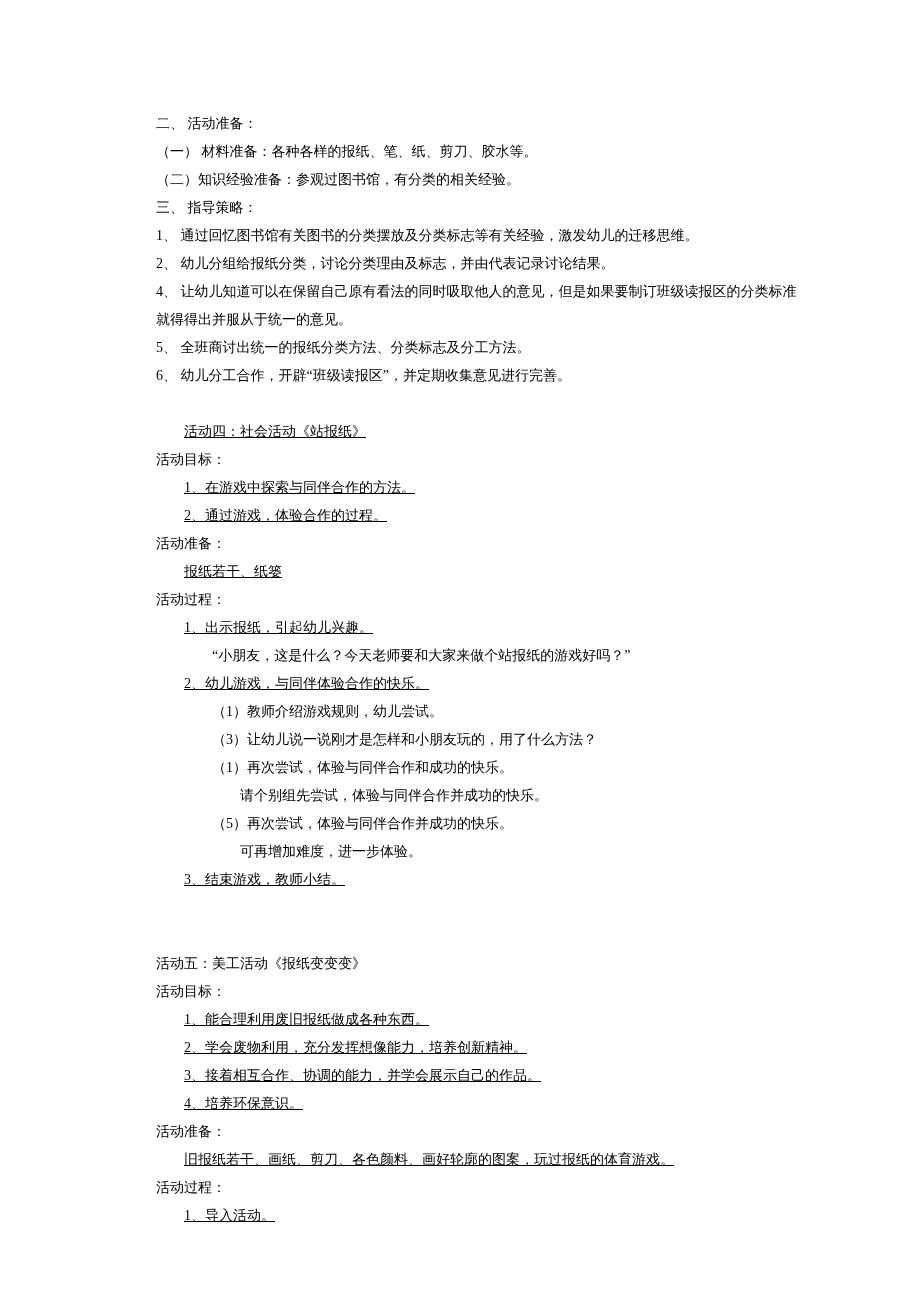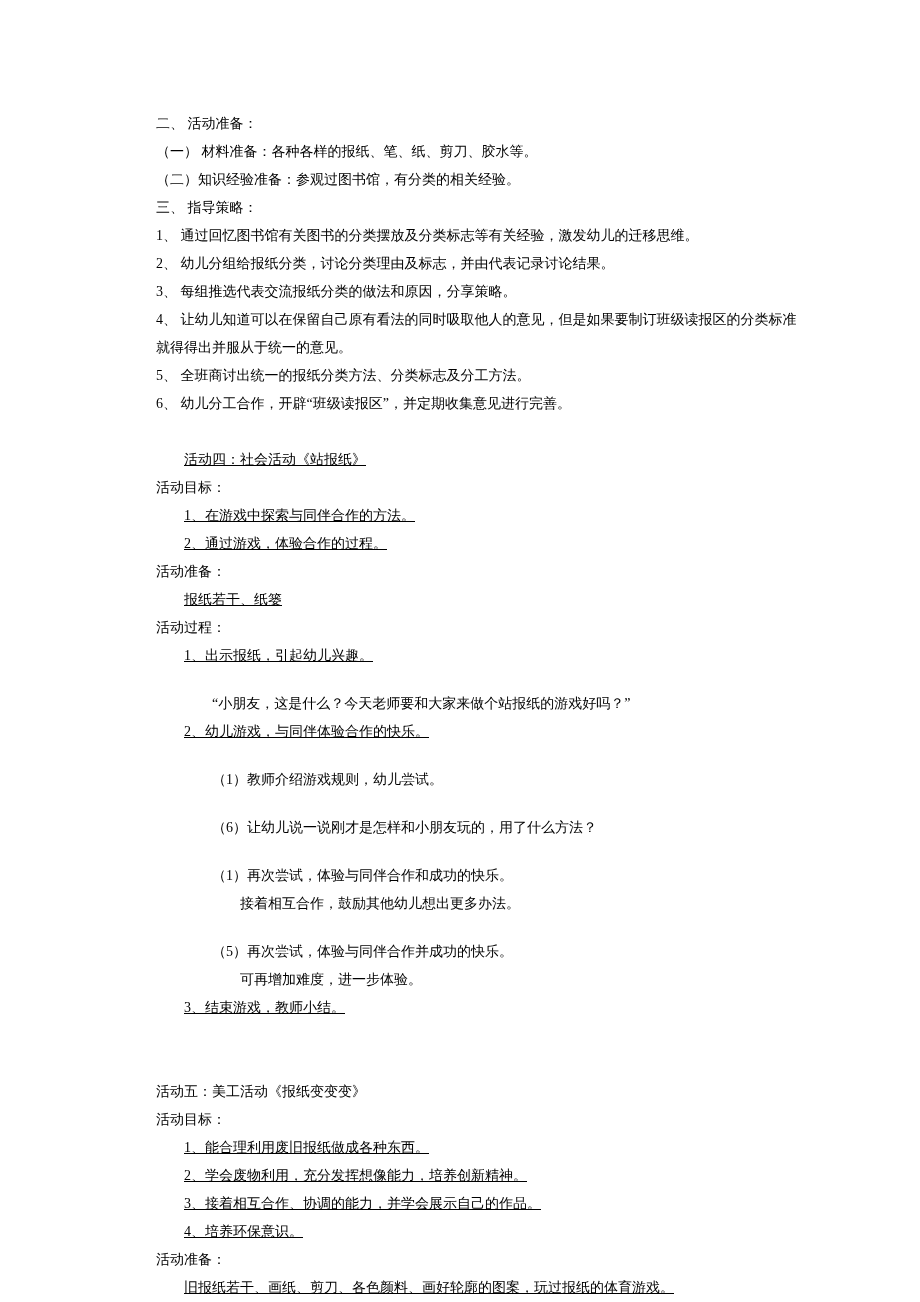--- a/index.html
+++ b/index.html
@@ -13,53 +13,52 @@
   }
   .page {
     width: 920px;
     padding: 110px 120px 60px 156px;
     box-sizing: border-box;
   }
   .line {
     white-space: pre-wrap;
   }
   .indent1 { padding-left: 2em; text-decoration: underline; }
-  .indent2 { padding-left: 4em; margin-top: 20px; }
+  .indent2 { padding-left: 4em; }
   .indent3 { padding-left: 6em; }
   .spacer { height: 28px; }
 </style>
 </head>
 <body>
 
 <div class="page" id="page-root">
     <div class="line ">二、 活动准备：</div>
     <div class="line ">（一） 材料准备：各种各样的报纸、笔、纸、剪刀、胶水等。</div>
     <div class="line ">（二）知识经验准备：参观过图书馆，有分类的相关经验。</div>
     <div class="line ">三、 指导策略：</div>
     <div class="line ">1、 通过回忆图书馆有关图书的分类摆放及分类标志等有关经验，激发幼儿的迁移思维。</div>
     <div class="line ">2、 幼儿分组给报纸分类，讨论分类理由及标志，并由代表记录讨论结果。</div>
-    <div class="line ">3、 每组推选代表交流报纸分类的做法和原因，分享策略。</div>
     <div class="line ">4、 让幼儿知道可以在保留自己原有看法的同时吸取他人的意见，但是如果要制订班级读报区的分类标准就得得出并服从于统一的意见。</div>
     <div class="line ">5、 全班商讨出统一的报纸分类方法、分类标志及分工方法。</div>
     <div class="line ">6、 幼儿分工合作，开辟“班级读报区”，并定期收集意见进行完善。</div>
     <div class="spacer"></div>
     <div class="line indent1">活动四：社会活动《站报纸》</div>
     <div class="line ">活动目标：</div>
     <div class="line indent1">1、在游戏中探索与同伴合作的方法。</div>
     <div class="line indent1">2、通过游戏，体验合作的过程。</div>
     <div class="line ">活动准备：</div>
     <div class="line indent1">报纸若干、纸篓</div>
     <div class="line ">活动过程：</div>
     <div class="line indent1">1、出示报纸，引起幼儿兴趣。</div>
     <div class="line indent2">“小朋友，这是什么？今天老师要和大家来做个站报纸的游戏好吗？”</div>
     <div class="line indent1">2、幼儿游戏，与同伴体验合作的快乐。</div>
     <div class="line indent2">（1）教师介绍游戏规则，幼儿尝试。</div>
-    <div class="line indent2">（6）让幼儿说一说刚才是怎样和小朋友玩的，用了什么方法？</div>
+    <div class="line indent2">（3）让幼儿说一说刚才是怎样和小朋友玩的，用了什么方法？</div>
     <div class="line indent2">（1）再次尝试，体验与同伴合作和成功的快乐。</div>
-    <div class="line indent3">接着相互合作，鼓励其他幼儿想出更多办法。</div>
+    <div class="line indent3">请个别组先尝试，体验与同伴合作并成功的快乐。</div>
     <div class="line indent2">（5）再次尝试，体验与同伴合作并成功的快乐。</div>
     <div class="line indent3">可再增加难度，进一步体验。</div>
     <div class="line indent1">3、结束游戏，教师小结。</div>
     <div class="spacer"></div>
     <div class="spacer"></div>
     <div class="line ">活动五：美工活动《报纸变变变》</div>
     <div class="line ">活动目标：</div>
     <div class="line indent1">1、能合理利用废旧报纸做成各种东西。</div>
     <div class="line indent1">2、学会废物利用，充分发挥想像能力，培养创新精神。</div>
     <div class="line indent1">3、接着相互合作、协调的能力，并学会展示自己的作品。</div>

